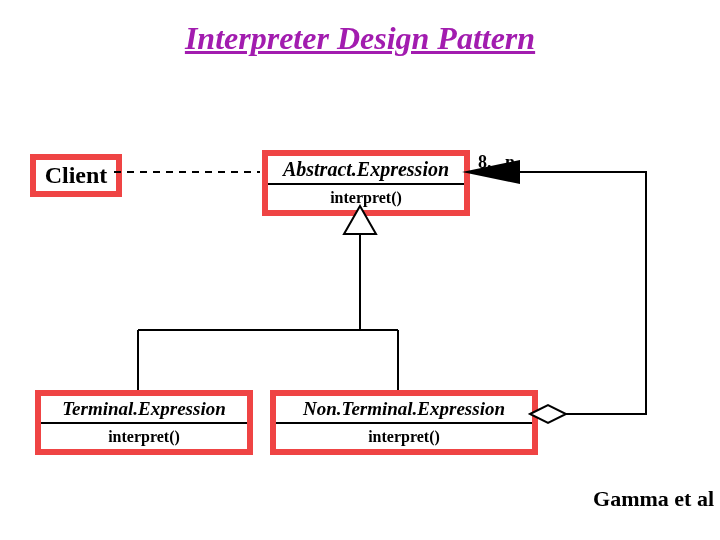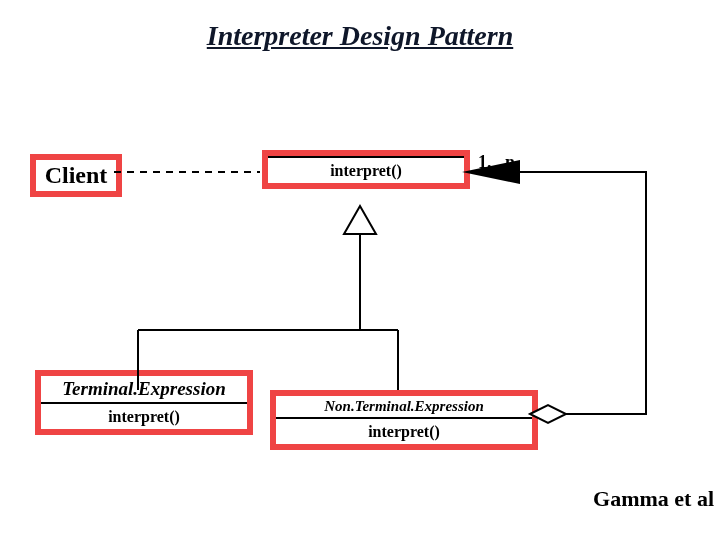--- a/index.html
+++ b/index.html
@@ -9,24 +9,24 @@
     font-family: "Times New Roman", Times, serif;
     width: 720px;
     height: 540px;
     position: relative;
   }
   .title {
     position: absolute;
     top: 20px;
     left: 50%;
     transform: translateX(-50%);
-    font-size: 28px;
+    font-size: 32px;
     font-style: italic;
     font-weight: bold;
-    color: #0f172a;
+    color: #a21caf;
     text-decoration: underline;
   }
   .box {
     position: absolute;
     border: 6px solid #ef4444;
     background: transparent;
     text-align: center;
   }
   .box .name {
     font-style: italic;
@@ -51,31 +51,31 @@
     padding: 2px 0;
   }
   .abstract {
     left: 262px;
     top: 150px;
     width: 196px;
   }
   .abstract .name { font-size: 20px; }
   .terminal {
     left: 35px;
-    top: 370px;
+    top: 390px;
     width: 206px;
     text-align: center;
   }
   .terminal .name { font-size: 19px; }
   .nonterminal {
     left: 270px;
     top: 390px;
     width: 256px;
   }
-  .nonterminal .name { font-size: 15px; }
+  .nonterminal .name { font-size: 19px; }
   .credit {
     position: absolute;
     right: 6px;
     bottom: 28px;
     font-weight: bold;
     font-size: 22px;
   }
   .multiplicity {
     position: absolute;
     left: 478px;
@@ -95,37 +95,38 @@
 </head>
 <body>
 
 <div class="title">Interpreter Design Pattern</div>
 
 <div class="box client">
   <div>Client</div>
 </div>
 
 <div class="box abstract">
+  <div class="name">Abstract.Expression</div>
   <div class="divider"></div>
   <div class="method">interpret()</div>
 </div>
 
 <div class="box terminal">
   <div class="name">Terminal.Expression</div>
   <div class="divider"></div>
   <div class="method">interpret()</div>
 </div>
 
 <div class="box nonterminal">
   <div class="name">Non.Terminal.Expression</div>
   <div class="divider"></div>
   <div class="method">interpret()</div>
 </div>
 
-<div class="multiplicity">1. . n</div>
+<div class="multiplicity">8. . n</div>
 
 <div class="credit">Gamma et al</div>
 
 <svg class="overlay" viewBox="0 0 720 540">
 
   <line x1="114" y1="172" x2="260" y2="172" stroke="#000" stroke-width="2" stroke-dasharray="7,6"></line>
 
   <g>
     <polygon points="360,206 344,234 376,234" fill="#fff" stroke="#000" stroke-width="2"></polygon>
   </g>

